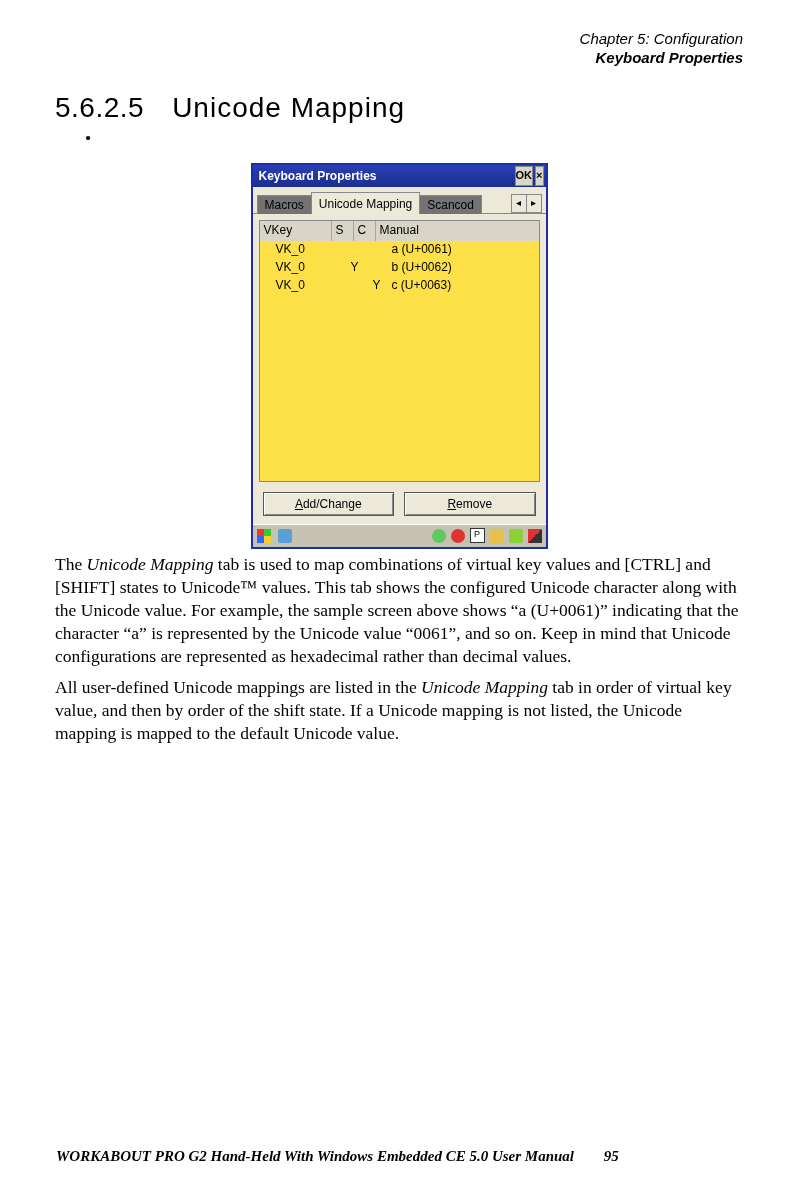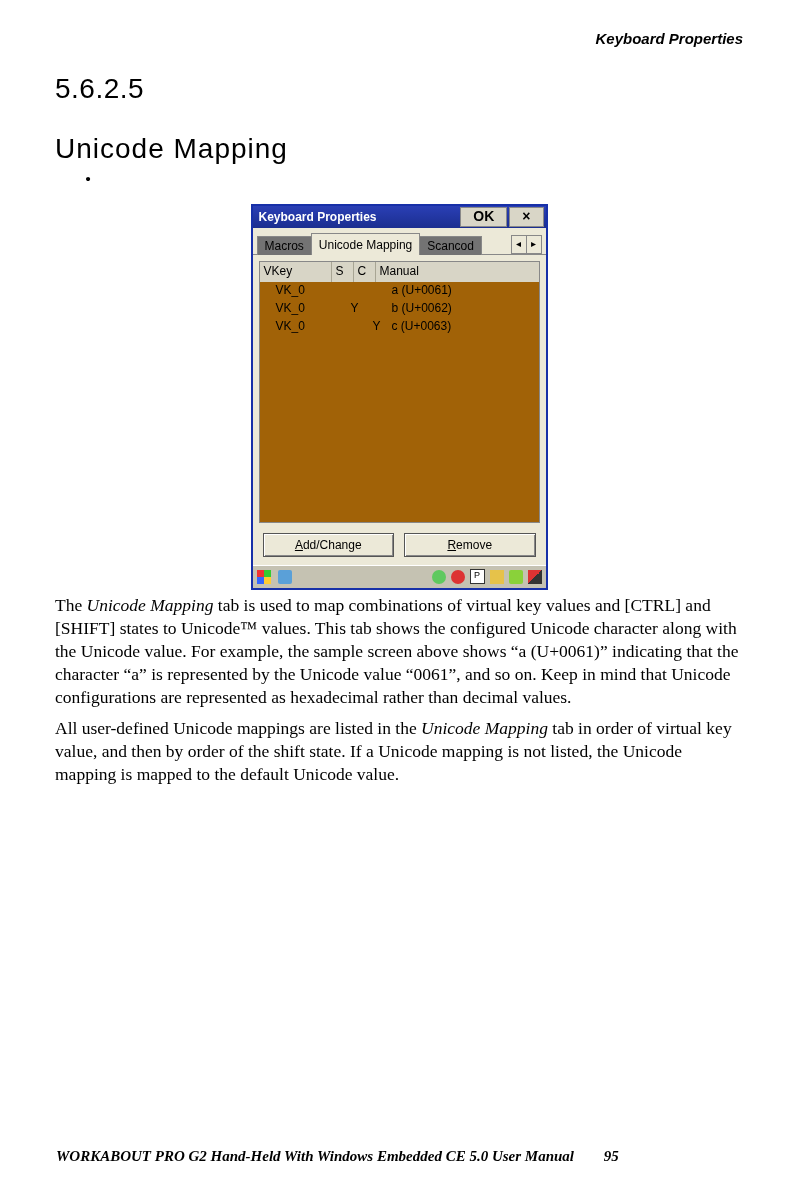--- a/index.html
+++ b/index.html
@@ -30,21 +30,20 @@
     font-family: Arial, Helvetica, sans-serif;
     font-size: 28px;
     font-weight: 400;
     letter-spacing: 0.5px;
   }
   .section-title-row {
     display: flex;
     align-items: baseline;
     gap: 28px;
     margin-bottom: 4px;
-    flex-direction: column;
   }
   .section-title {
     font-family: Arial, Helvetica, sans-serif;
     font-size: 28px;
     letter-spacing: 1px;
   }
 
   .bullet-line {
     display: flex;
     gap: 18px;
@@ -82,22 +81,22 @@
     padding-left: 6px;
   }
   .titlebar .spacer { flex: 1; }
   .tb-btn {
     background: #d9d6c7;
     color: #000;
     font-weight: bold;
     border: 1px solid #888;
     height: 18px;
     line-height: 16px;
-    font-size: 14px;
-    padding: 0 12px;
+    font-size: 11px;
+    padding: 0 0;
     margin-right: 2px;
     font-family: Tahoma, Arial, sans-serif;
   }
   .tabs {
     display: flex;
     align-items: flex-end;
     padding: 4px 4px 0 4px;
     gap: 0;
     background: #ece9d8;
     border-bottom: 1px solid #888;
@@ -129,21 +128,21 @@
     background: #ece9d8;
     font-size: 10px;
     text-align: center;
     line-height: 15px;
     margin-left: -1px;
   }
 
   .list-frame {
     margin: 6px;
     border: 1px solid #888;
-    background: #a16207;
+    background: #fde047;
     height: 262px;
     box-sizing: border-box;
   }
   .list-header {
     display: flex;
     background: #d8d5c6;
     height: 20px;
     font-size: 12px;
   }
   .col {
@@ -225,20 +224,21 @@
     font-size: 15px;
   }
   .footer .pn { margin-left: 26px; }
 </style>
 </head>
 <body>
 
 <div class="page">
 
   <div class="header">
+    <div class="line1">Chapter  5:  Configuration</div>
     <div class="line2">Keyboard Properties</div>
   </div>
 
   <div class="section-title-row">
     <span class="section-num">5.6.2.5</span>
     <span class="section-title">Unicode  Mapping</span>
   </div>
 
   <div class="bullet-line">
     <span class="bullet-dot">•</span>

